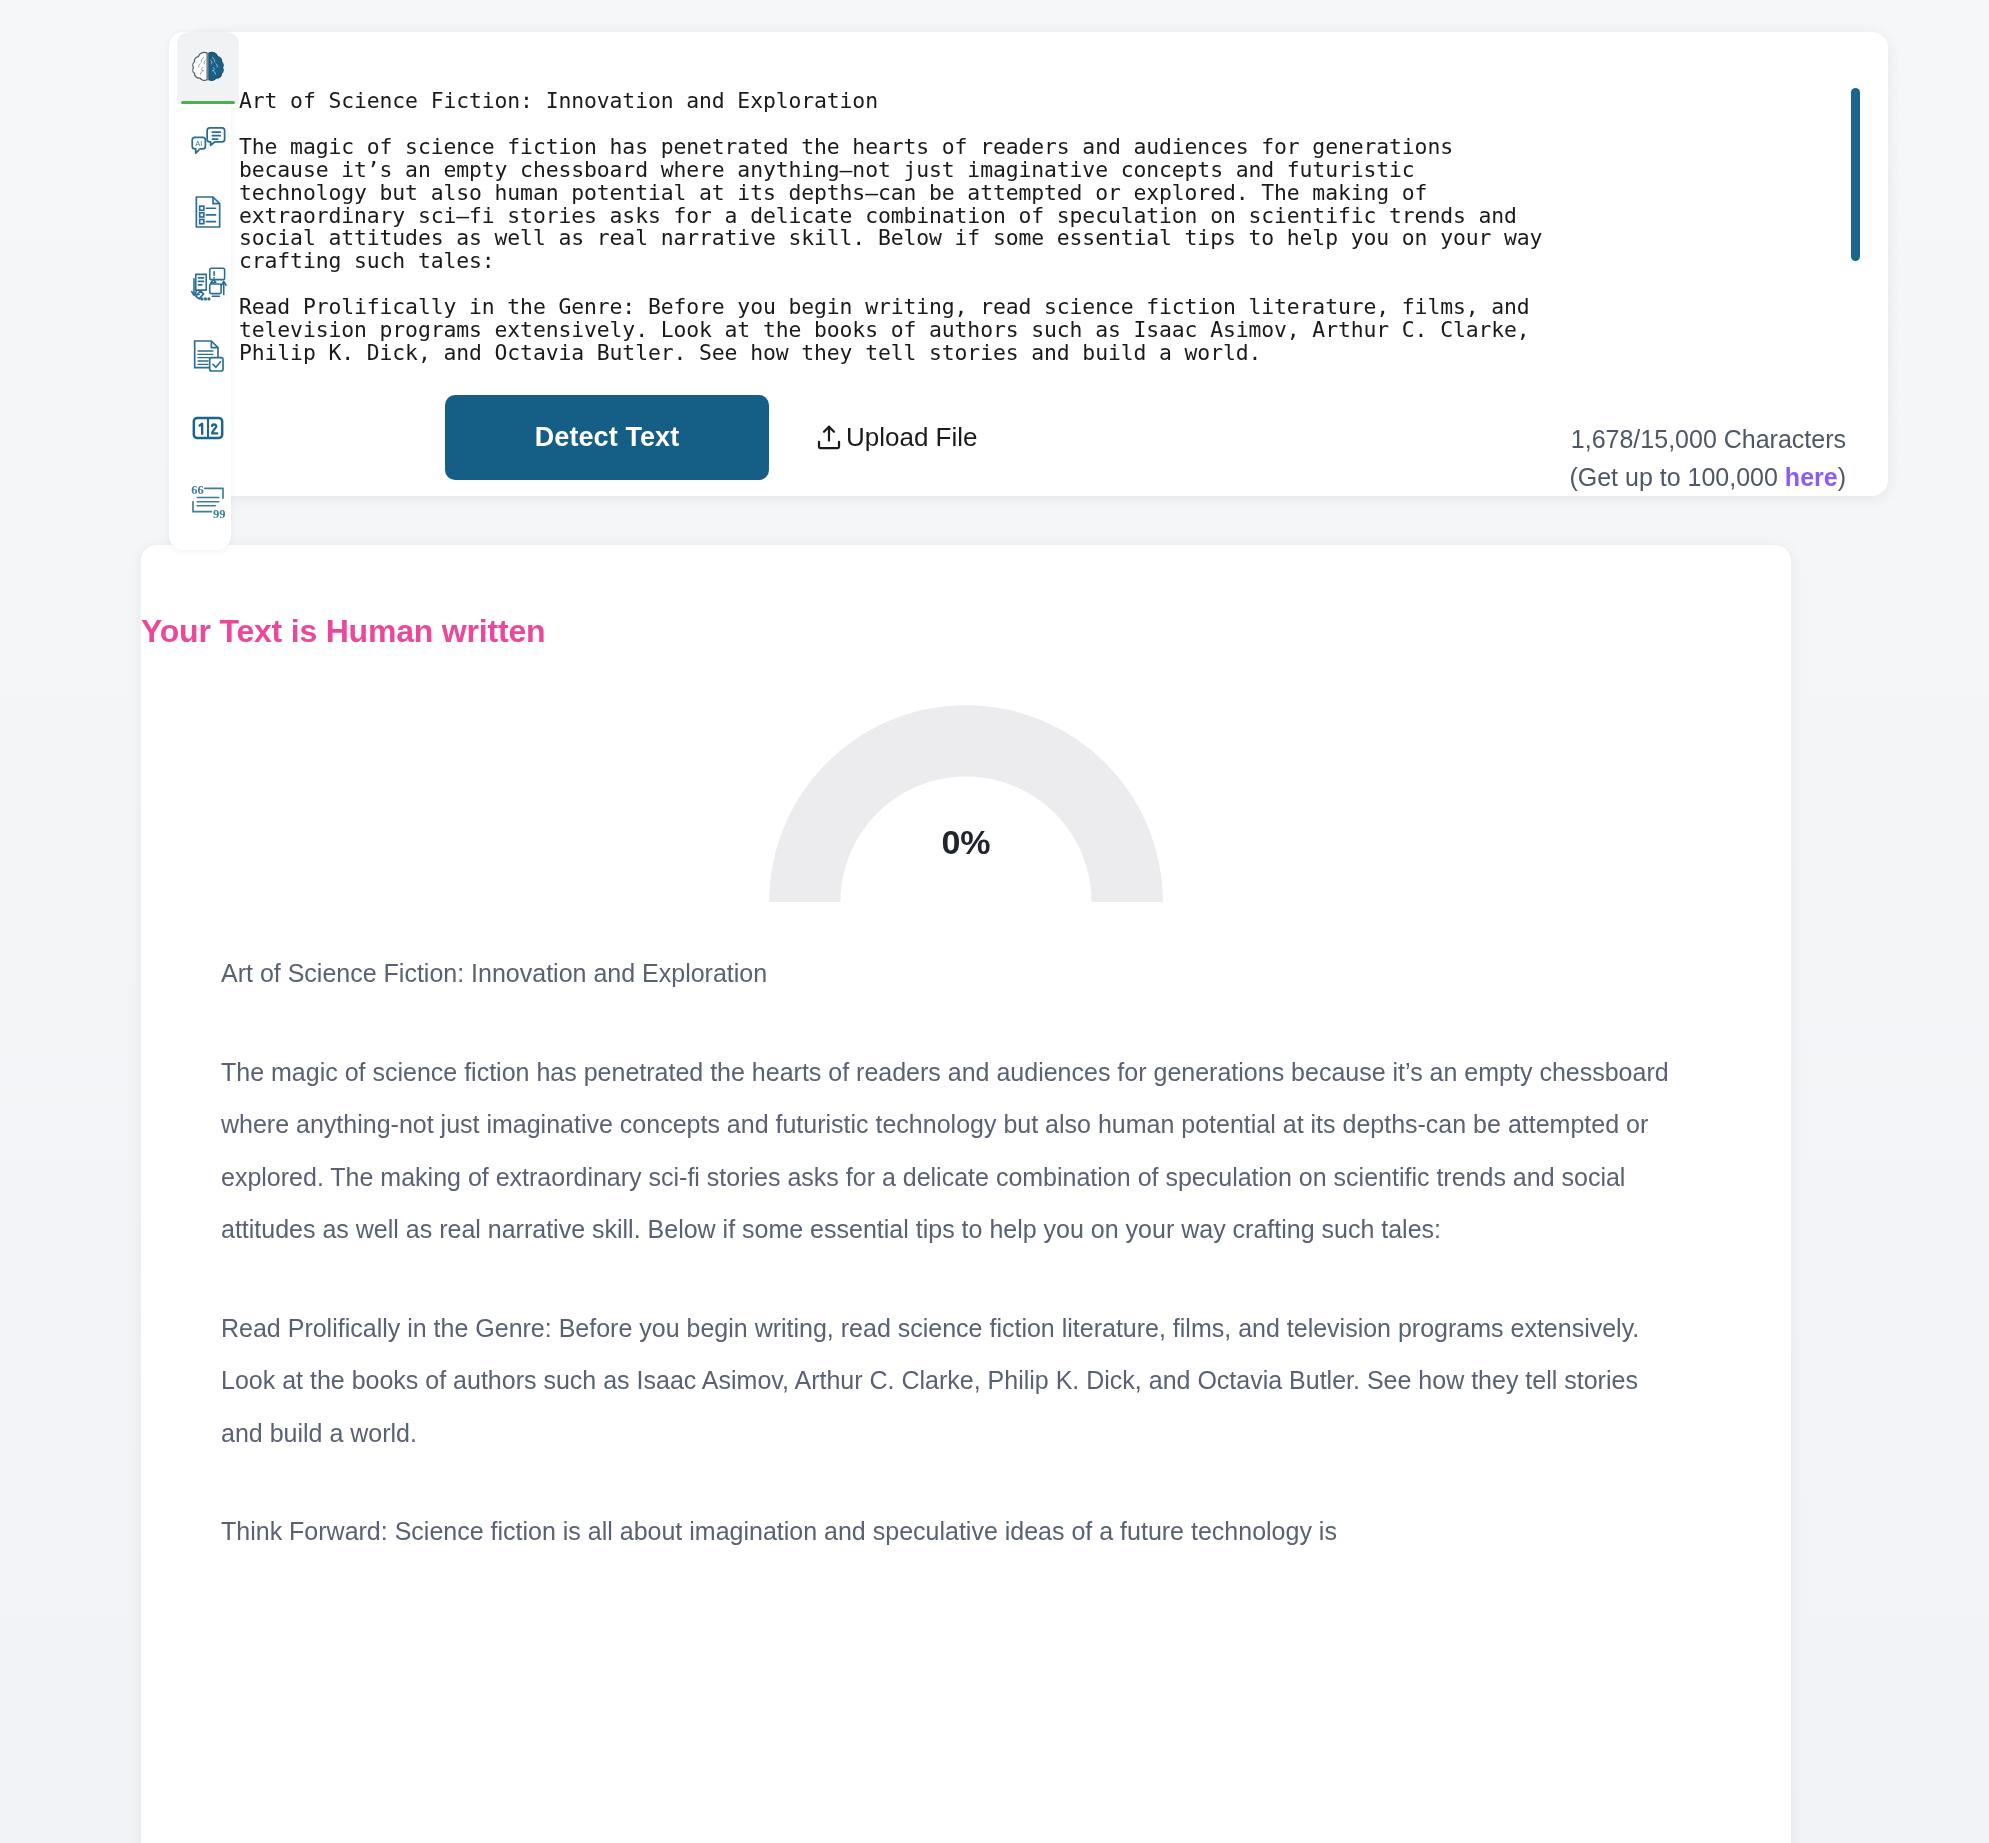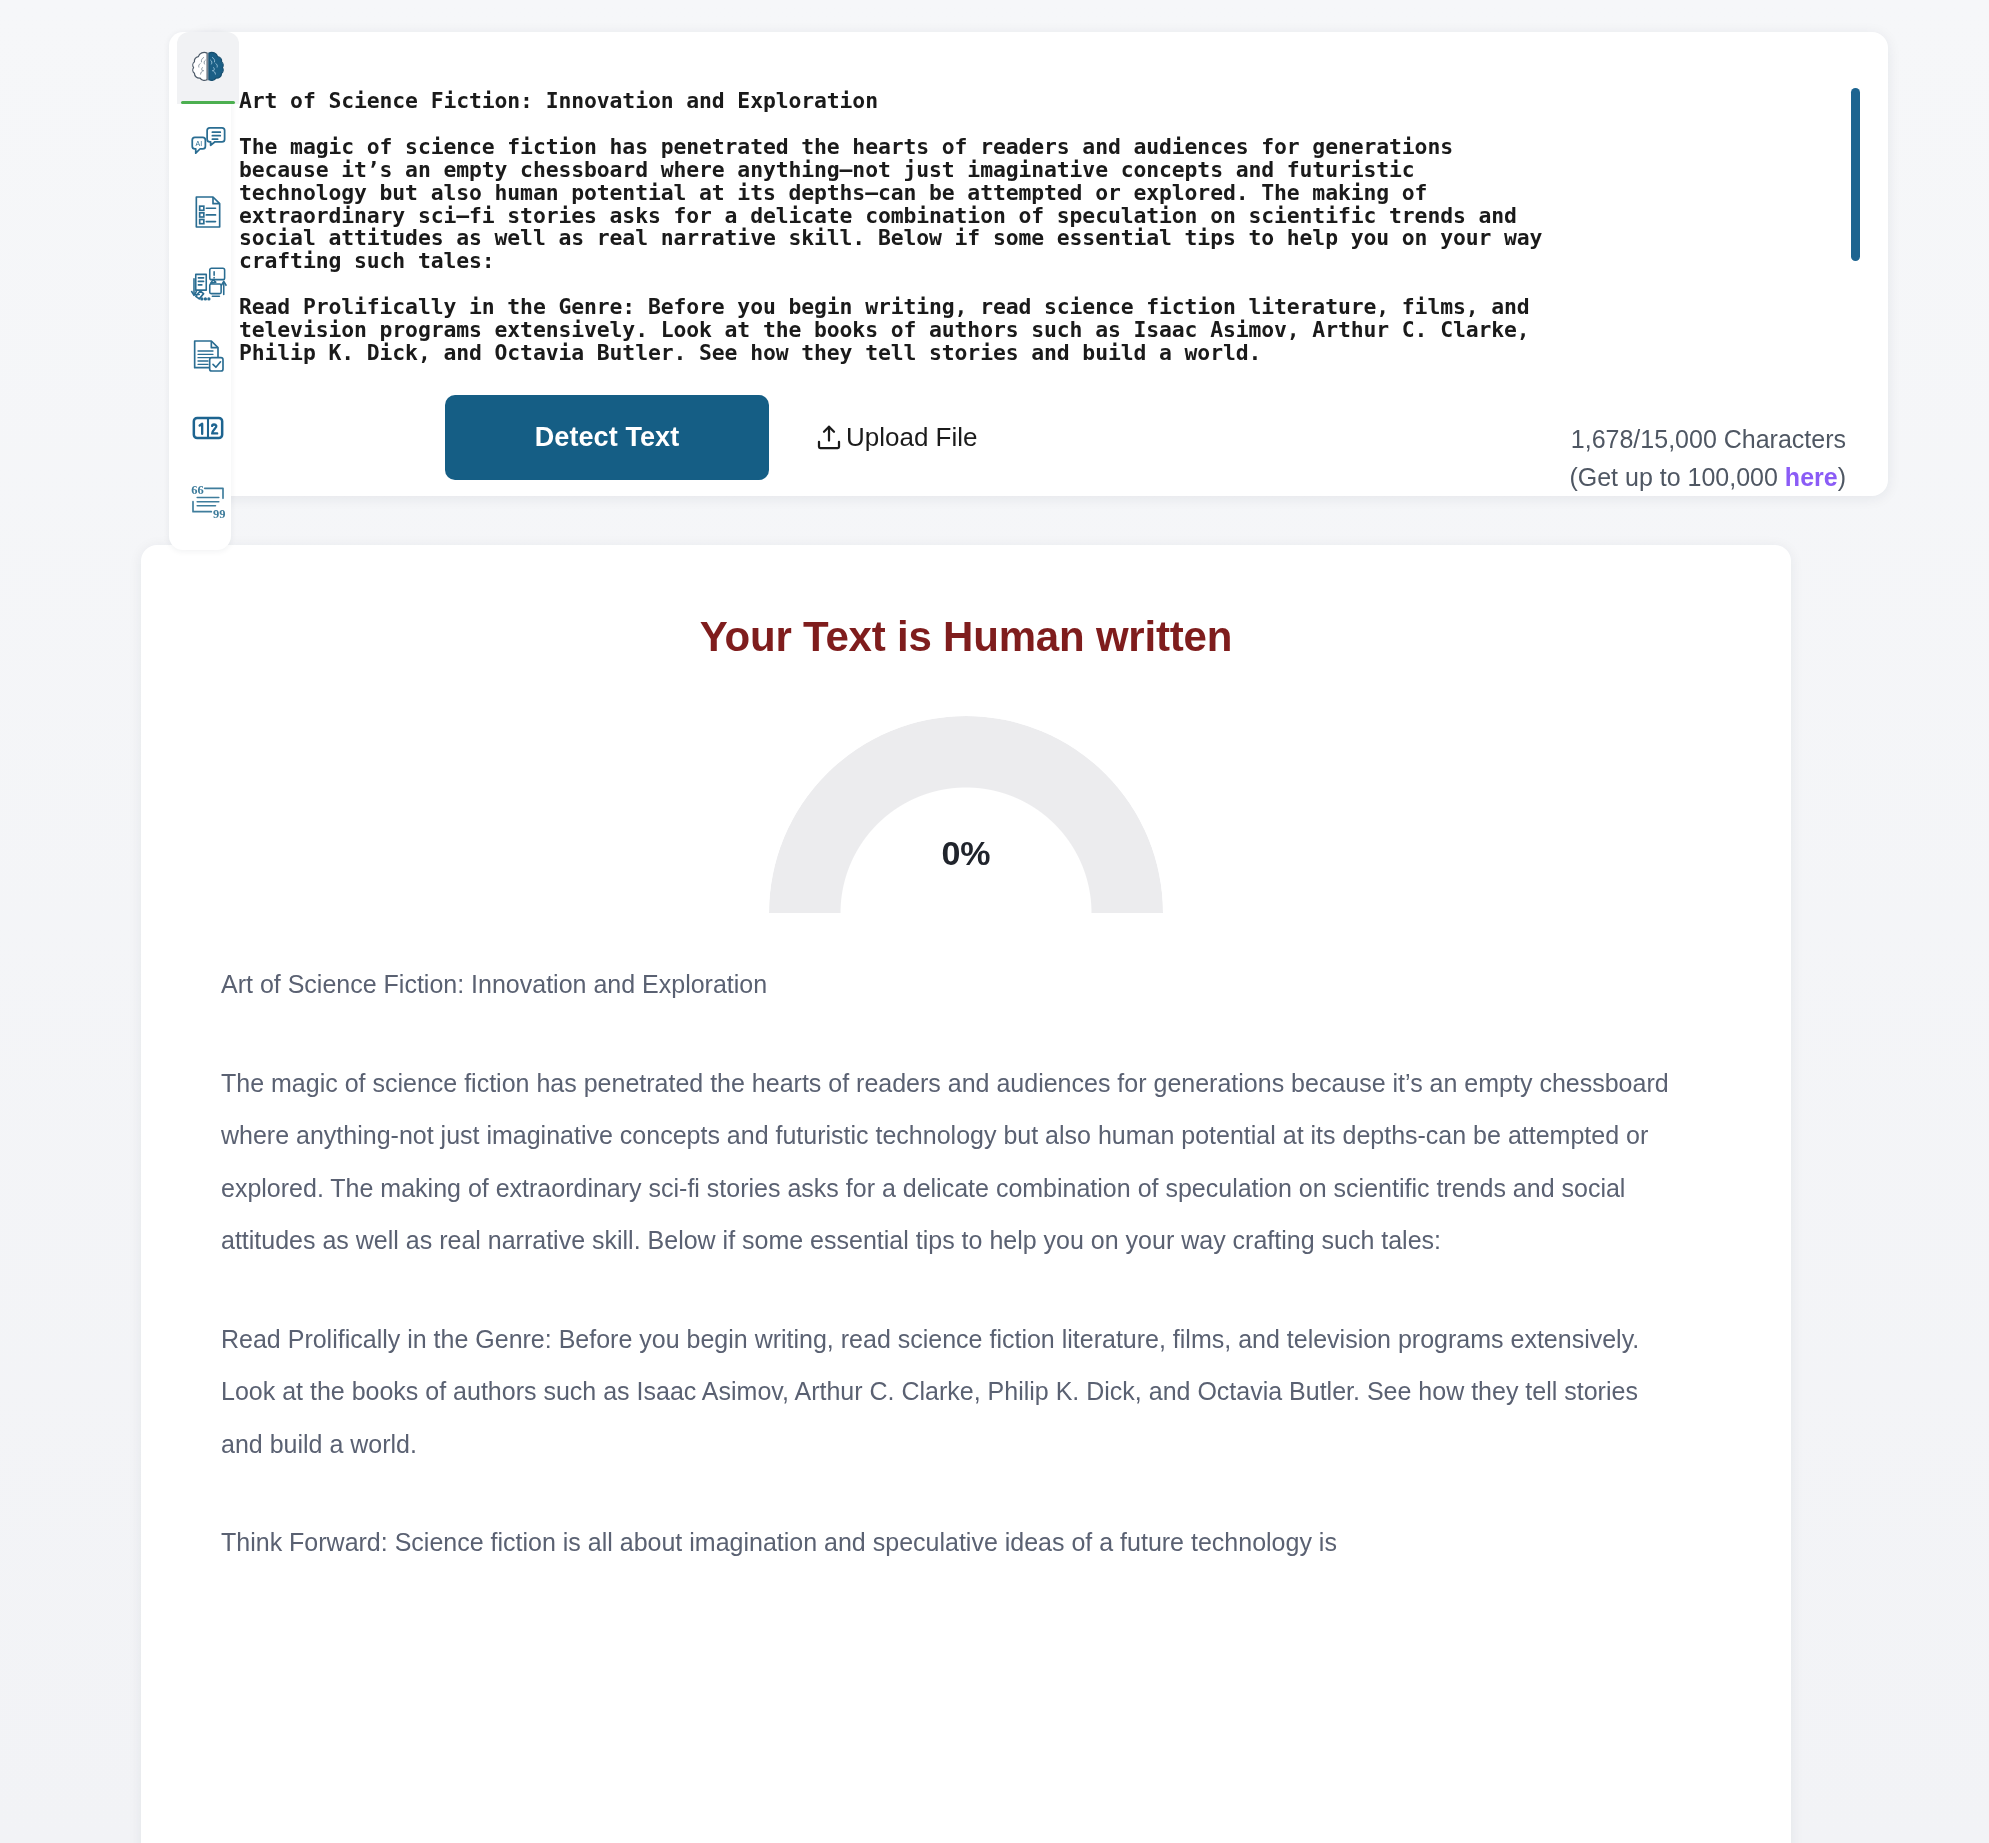--- a/index.html
+++ b/index.html
@@ -66,21 +66,20 @@
     border-radius: 16px;
     box-shadow: 0 2px 14px rgba(30,40,60,.08);
   }
 
   .editor-wrap {
     position: absolute;
     left: 0; top: 0; right: 0;
     height: 346px;
     padding: 58px 58px 0 48px;
     overflow: hidden;
-    font-weight: bold;
   }
   .editor-text {
     font-family: "DejaVu Sans Mono", "Liberation Mono", monospace;
     font-size: 21.4px;
     line-height: 1.07;
     color: #1a1a1a;
     white-space: pre-wrap;
     letter-spacing: -0.1px;
     word-spacing: 0px;
   }
@@ -151,24 +150,23 @@
     top: 545px;
     width: 1650px;
     min-height: 1393px;
     background: #ffffff;
     border-radius: 16px;
     box-shadow: 0 2px 14px rgba(30,40,60,.07);
     padding: 42px 0 0 0;
     overflow: hidden;
   }
   .result-title {
-    text-align: center;
-    font-size: 42px;
+    font-size: 32px;
     font-weight: 700;
-    color: #7f1d1d;
+    color: #ec4899;
     letter-spacing: -0.2px;
     margin-top: 26px;
   }
 
   
   .gauge-wrap {
     position: relative;
     width: 394px;
     height: 204px;
     margin: 55px auto 0;

